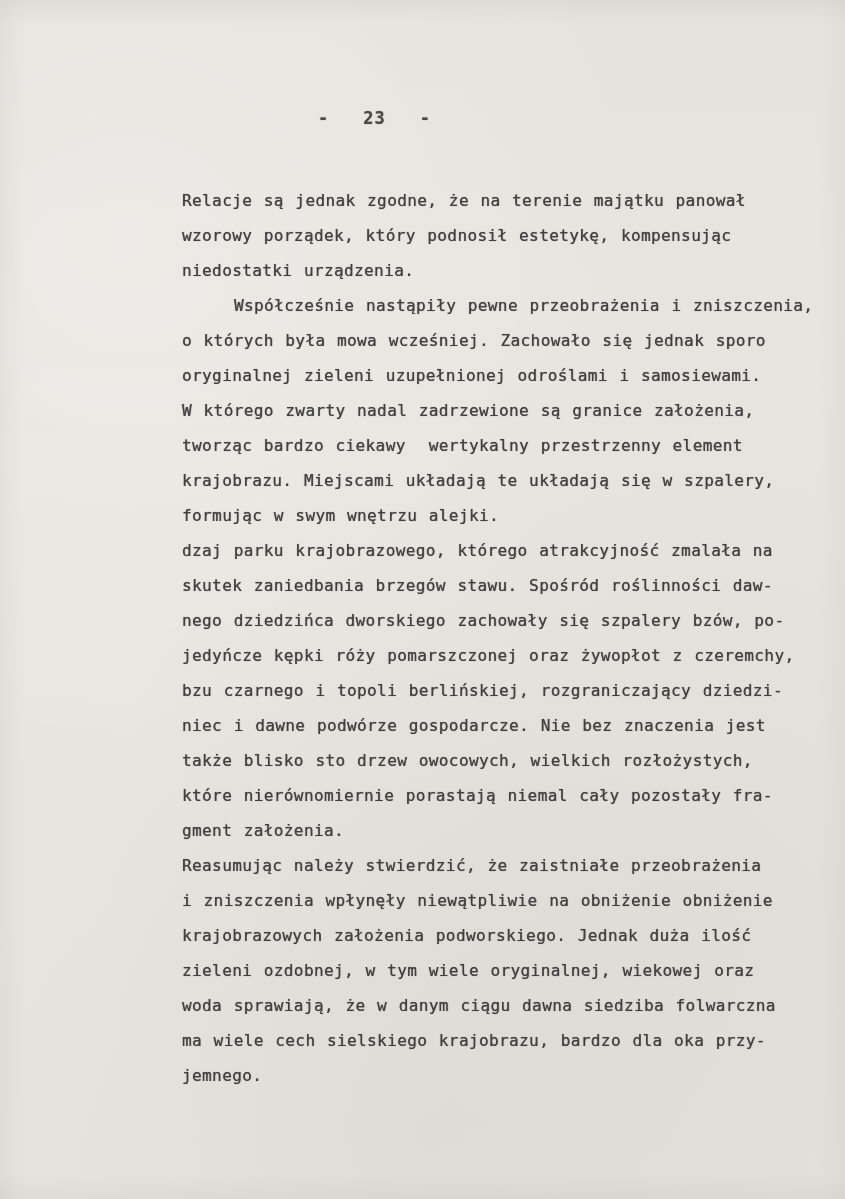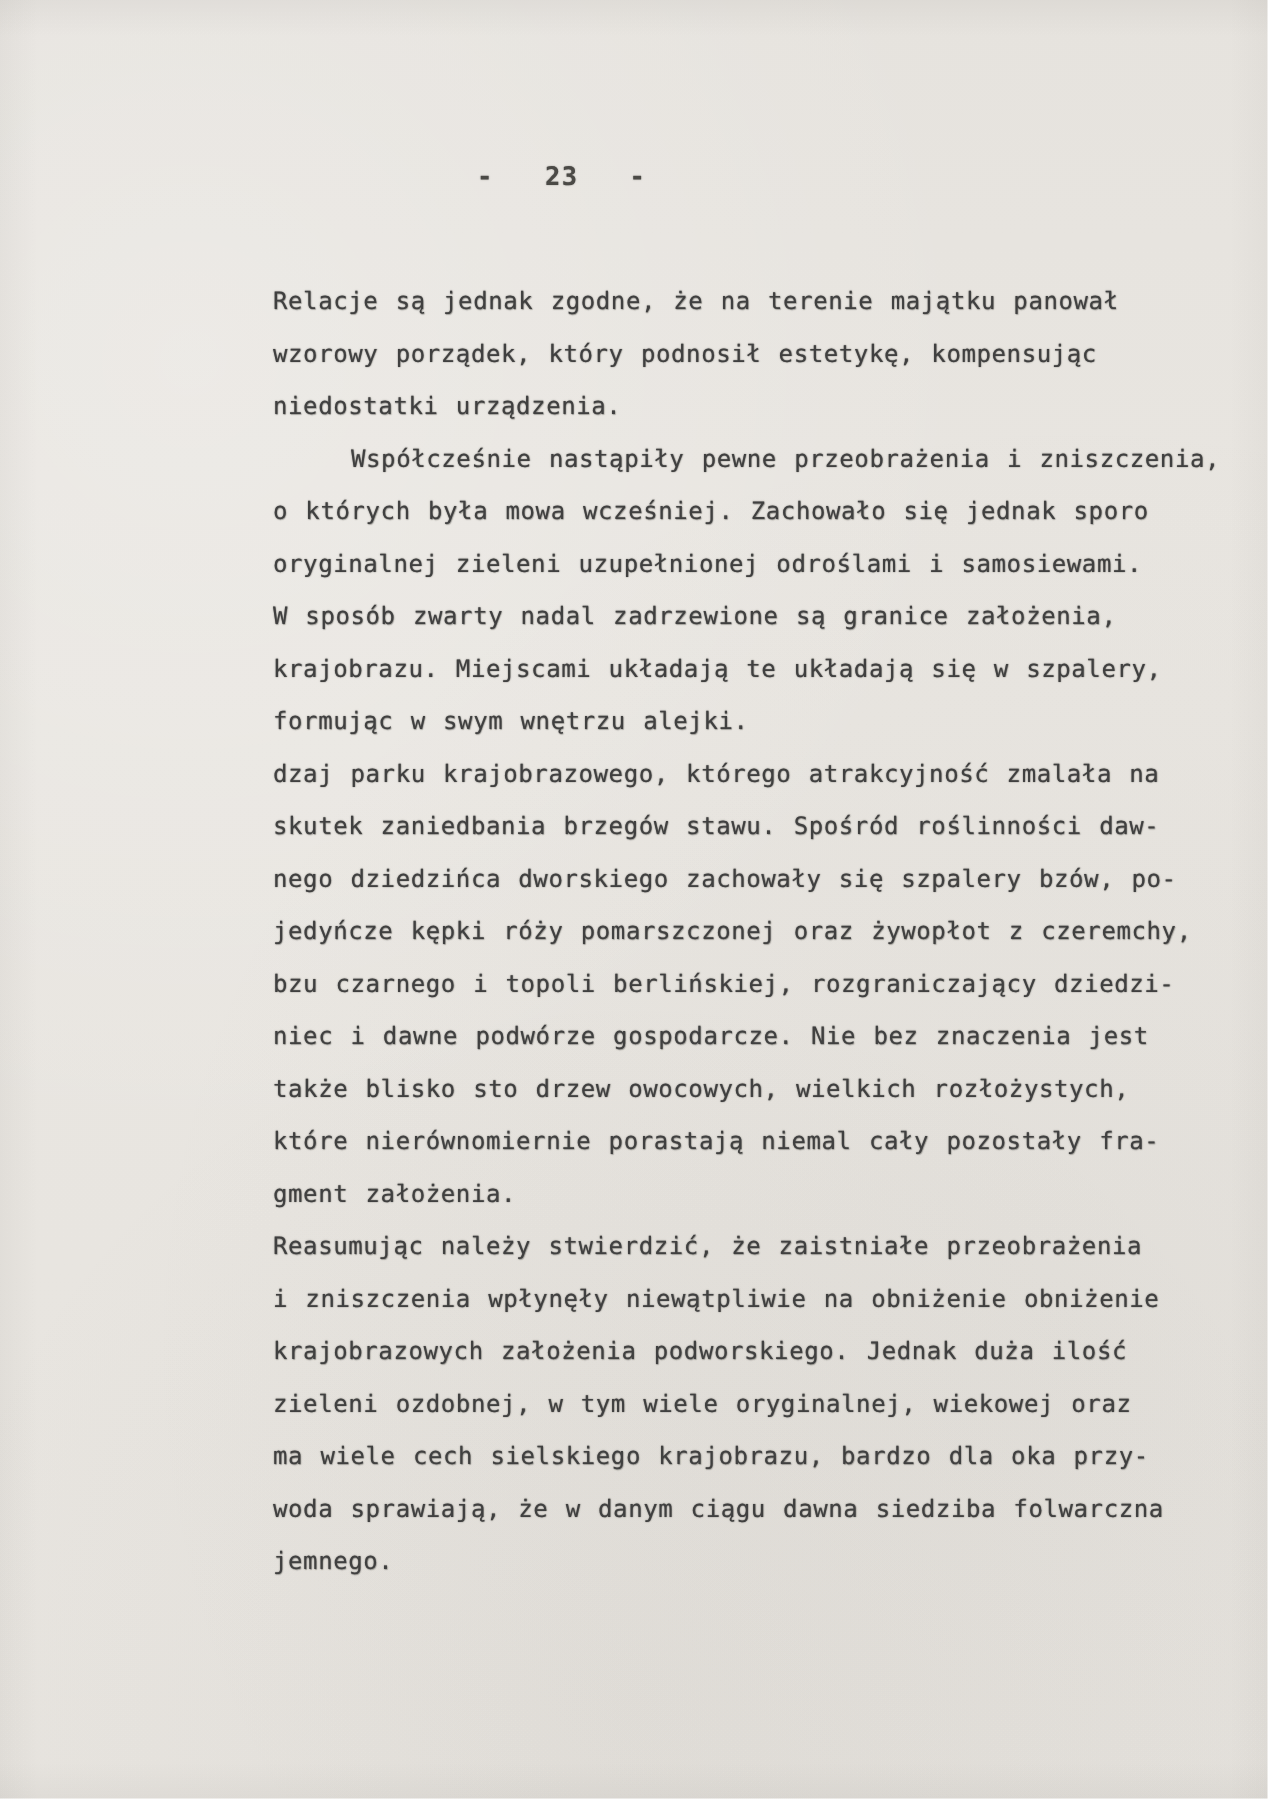--- a/index.html
+++ b/index.html
@@ -70,32 +70,33 @@
   <span>-</span>
 </div>
 
 <div class="text-block">
     <div class="line">Relacje są jednak zgodne, że na terenie majątku panował</div>
     <div class="line">wzorowy porządek, który podnosił estetykę, kompensując</div>
     <div class="line">niedostatki urządzenia.</div>
     <div class="line indent">Współcześnie nastąpiły pewne przeobrażenia i zniszczenia,</div>
     <div class="line">o których była mowa wcześniej. Zachowało się jednak sporo</div>
     <div class="line">oryginalnej zieleni uzupełnionej odroślami i samosiewami.</div>
-    <div class="line">W sposób zwarty nadal zadrzewione są granice założenia,</div>
+    <div class="line">W którego zwarty nadal zadrzewione są granice założenia,</div>
+    <div class="line">tworząc bardzo ciekawy  wertykalny przestrzenny element</div>
     <div class="line">krajobrazu. Miejscami układają te układają się w szpalery,</div>
     <div class="line">formując w swym wnętrzu alejki.</div>
     <div class="line">dzaj parku krajobrazowego, którego atrakcyjność zmalała na</div>
     <div class="line">skutek zaniedbania brzegów stawu. Spośród roślinności daw-</div>
     <div class="line">nego dziedzińca dworskiego zachowały się szpalery bzów, po-</div>
     <div class="line">jedyńcze kępki róży pomarszczonej oraz żywopłot z czeremchy,</div>
     <div class="line">bzu czarnego i topoli berlińskiej, rozgraniczający dziedzi-</div>
     <div class="line">niec i dawne podwórze gospodarcze. Nie bez znaczenia jest</div>
     <div class="line">także blisko sto drzew owocowych, wielkich rozłożystych,</div>
     <div class="line">które nierównomiernie porastają niemal cały pozostały fra-</div>
     <div class="line">gment założenia.</div>
     <div class="line">Reasumując należy stwierdzić, że zaistniałe przeobrażenia</div>
     <div class="line">i zniszczenia wpłynęły niewątpliwie na obniżenie obniżenie</div>
     <div class="line">krajobrazowych założenia podworskiego. Jednak duża ilość</div>
     <div class="line">zieleni ozdobnej, w tym wiele oryginalnej, wiekowej oraz</div>
+    <div class="line">woda sprawiają, że w danym ciągu dawna siedziba folwarczna</div>
     <div class="line">ma wiele cech sielskiego krajobrazu, bardzo dla oka przy-</div>
-    <div class="line">woda sprawiają, że w danym ciągu dawna siedziba folwarczna</div>
     <div class="line">jemnego.</div>
   </div>
 
 </body></html>

